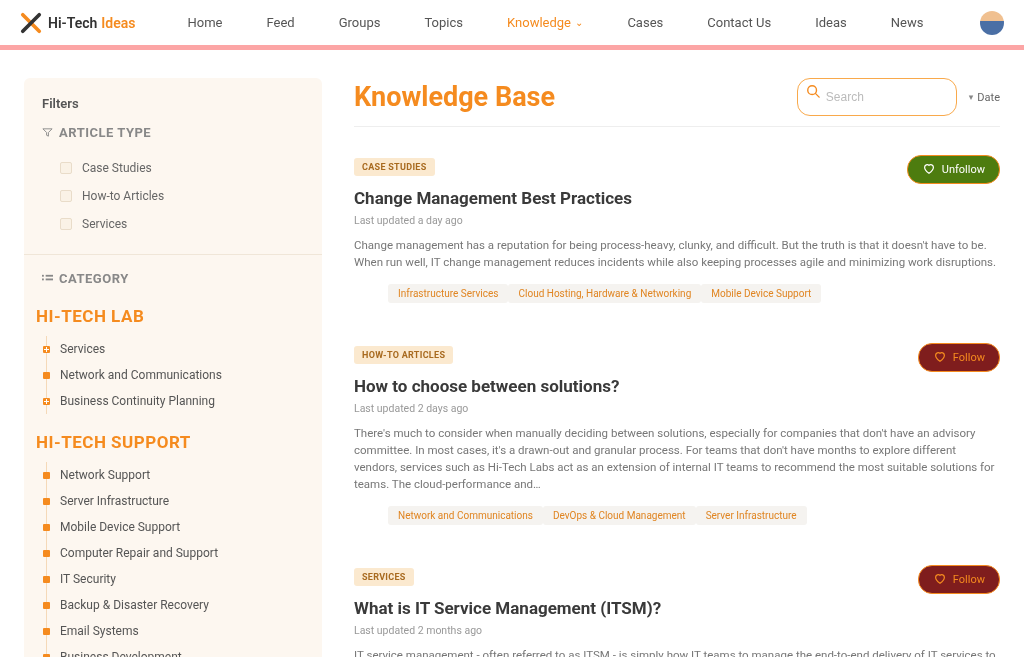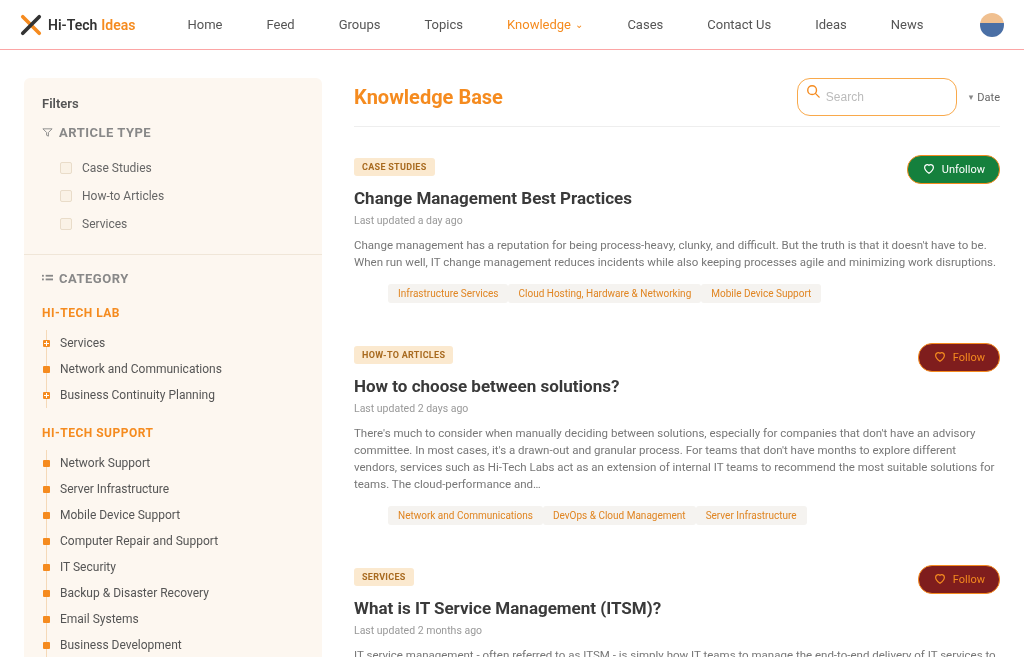--- a/index.html
+++ b/index.html
@@ -1,19 +1,19 @@
 <!DOCTYPE html>
 <html><head>
 <meta charset="utf-8">
 <style>
   * { box-sizing: border-box; margin: 0; padding: 0; }
   body { font-family: -apple-system, BlinkMacSystemFont, "Segoe UI", Roboto, Arial, sans-serif; background: #fff; color: #333; }
   
   
-  .topnav { display: flex; align-items: center; height: 50px; padding: 0 20px; border-bottom: 1px solid #fca5a5; }
+  .topnav { display: flex; align-items: center; height: 50px; padding: 0 20px; border-bottom: 5px solid #fca5a5; }
   .logo { display: flex; align-items: center; font-weight: 600; font-size: 14px; margin-right: 30px; }
   .logo-x { width: 22px; height: 22px; margin-right: 6px; position: relative; }
   .logo-x svg { width: 100%; height: 100%; }
   .logo-text1 { color: #333; }
   .logo-text2 { color: #f58b1f; margin-left: 4px; }
   .nav-items { display: flex; flex: 1; justify-content: space-around; max-width: 780px; }
   .nav-item { font-size: 13px; color: #555; cursor: pointer; display: flex; align-items: center; }
   .nav-item.active { color: #f58b1f; }
   .chev { margin-left: 4px; font-size: 10px; }
   .avatar { width: 24px; height: 24px; border-radius: 50%; background: linear-gradient(#f0c090 40%, #4a6fa5 40%); margin-left: auto; }
@@ -23,46 +23,46 @@
   
   
   .sidebar { width: 298px; background: #fdf7f0; border-radius: 6px; padding: 18px 0; align-self: flex-start; }
   .side-head { font-size: 13px; font-weight: 600; color: #555; padding: 0 18px 14px; }
   .side-section { padding: 0 18px 16px; }
   .side-label { font-size: 13px; font-weight: 700; color: #888; letter-spacing: .5px; display: flex; align-items: center; gap: 6px; margin-bottom: 14px; }
   .side-icon { width: 11px; height: 11px; display: inline-flex; align-items: center; justify-content: center; color: #888; }
   .filter-item { display: flex; align-items: center; gap: 10px; font-size: 12px; color: #666; padding: 7px 0 7px 18px; cursor: pointer; }
   .checkbox { width: 12px; height: 12px; border: 1px solid #e9dcc9; border-radius: 2px; background: #faf2e6; }
   .side-hr { border: none; border-top: 1px solid #f0e6d8; margin: 0 0 16px; }
-  .cat-title { font-size: 12px; font-weight: 700; color: #f58b1f; letter-spacing: .5px; padding: 0 18px 10px; }
+  .cat-title { font-size: 17px; font-weight: 700; color: #f58b1f; letter-spacing: .5px; padding: 0 12px 10px; }
   .tree { position: relative; }
   .tree-item { position: relative; display: flex; align-items: center; gap: 10px; font-size: 12px; color: #555; padding: 6px 18px 6px 36px; cursor: pointer; }
   .tree-line { position: absolute; left: 22px; top: 0; bottom: 0; width: 1px; background: #f5d9b8; }
   .bullet { position: absolute; left: 19px; width: 7px; height: 7px; background: #f58b1f; border-radius: 1px; z-index: 1; }
   .bullet.plus { background: #f58b1f; }
   .bullet.plus::after { content: ""; position: absolute; left: 3px; top: 1px; width: 1px; height: 5px; background: #fff; }
   .bullet.plus::before { content: ""; position: absolute; top: 3px; left: 1px; height: 1px; width: 5px; background: #fff; }
   
   
   .main { flex: 1; min-width: 0; }
   .main-head { display: flex; align-items: center; margin-bottom: 10px; }
-  .page-title { color: #f58b1f; font-size: 20px; font-weight: 700; flex: 1; }
+  .page-title { color: #f58b1f; font-size: 27px; font-weight: 700; flex: 1; }
   .search-wrap { position: relative; }
   .search-input { width: 160px; height: 38px; border: 1.5px solid #f9a94b; border-radius: 13px; padding: 0 10px 0 28px; font-size: 12px; outline: none; color: #555; }
   .search-input::placeholder { color: #bbb; }
   .search-icn { position: absolute; left: 9px; top: 5px; width: 14px; height: 14px; color: #f58b1f; }
   .sort { display: flex; align-items: center; font-size: 11px; color: #666; margin-left: 12px; cursor: pointer; }
   .sort-chev { font-size: 9px; margin-right: 4px; color: #888; }
   .main-hr { border: none; border-top: 1px solid #eee; margin-bottom: 28px; }
   
   .article { margin-bottom: 40px; }
   .art-top { display: flex; align-items: flex-start; }
   .type-badge { display: inline-block; font-size: 9px; font-weight: 700; letter-spacing: .3px; color: #a86a1f; background: #fbe9cf; border-radius: 3px; padding: 4px 8px; margin-bottom: 12px; }
   .follow-btn { margin-left: auto; display: inline-flex; align-items: center; gap: 6px; font-size: 11px; border-radius: 14px; padding: 5px 14px; cursor: pointer; border: 1px solid #f58b1f; }
-  .follow-btn.following { background: #15803d; color: #fff; }
+  .follow-btn.following { background: #4d7c0f; color: #fff; }
   .follow-btn.not-following { background: #7f1d1d; color: #f58b1f; }
   .heart-icn { width: 14px; height: 14px; }
   .art-title { font-size: 17px; font-weight: 700; color: #3a3a3a; margin-bottom: 6px; }
   .art-meta { font-size: 10.5px; color: #999; margin-bottom: 10px; }
   .art-desc { font-size: 11.5px; color: #777; line-height: 1.5; margin-bottom: 12px; }
   .tags { display: flex; flex-wrap: wrap; margin-left: 34px; }
   .tag { font-size: 10px; color: #e08522; background: #f5f3f0; padding: 4px 10px; border-radius: 3px; cursor: pointer; }
 </style>
 </head>
 <body>

